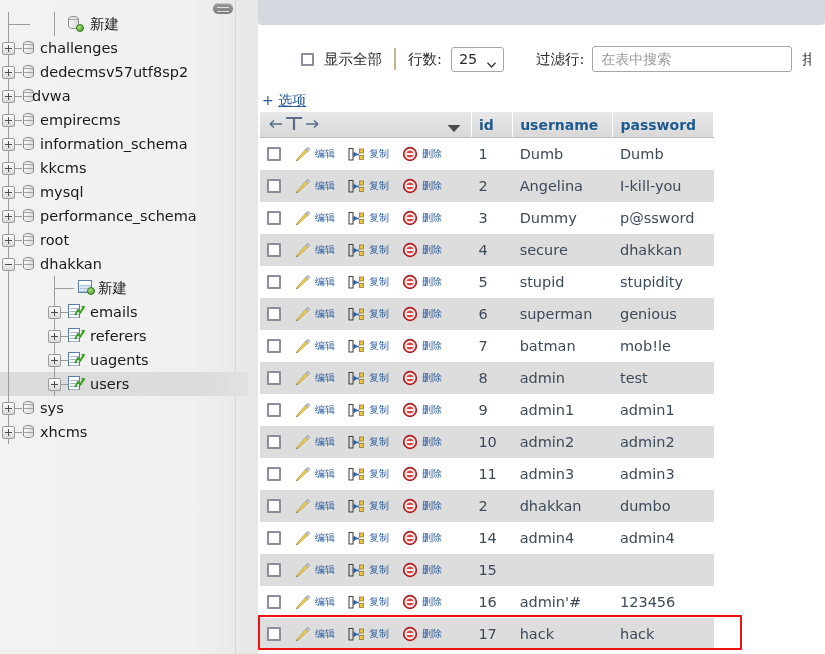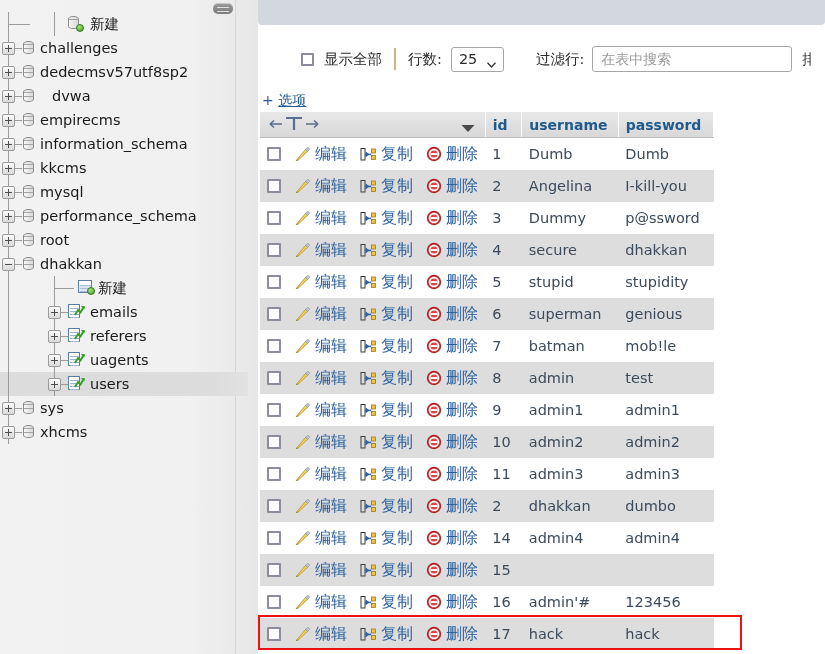--- a/index.html
+++ b/index.html
@@ -412,21 +412,21 @@
     background: #ffffff;
     box-sizing: border-box;
     border-radius: 1px;
     flex: 0 0 auto;
   }
   .act {
     display: flex;
     align-items: center;
     margin-left: 13px;
     color: #2b5f9e;
-    font-size: 16px;
+    font-size: 10px;
     white-space: nowrap;
   }
   .act .t { margin-left: 4px; }
   .icon { flex: 0 0 auto; display: block; }
 
   
   .sortwidget {
     position: absolute;
     left: 8px;
     top: 3px;
@@ -494,21 +494,21 @@
       </div>
       <div class="node">
         <div class="trunk" style="left:8px;height:24px"></div>
         <div class="hline" style="left:15px;width:7px"></div>
         <div class="plus expand" style="left:2px"></div>
         <span style="position:absolute;left:22px;top:0;height:24px;display:block">
           <span class="dbicon">
             <span class="cyl"></span>
           </span>
         </span>
-        <span class="nlabel" style="left:52px">dvwa</span>
+        <span class="nlabel" style="left:32px">dvwa</span>
       </div>
       <div class="node">
         <div class="trunk" style="left:8px;height:24px"></div>
         <div class="hline" style="left:15px;width:7px"></div>
         <div class="plus expand" style="left:2px"></div>
         <span style="position:absolute;left:22px;top:0;height:24px;display:block">
           <span class="dbicon">
             <span class="cyl"></span>
           </span>
         </span>

